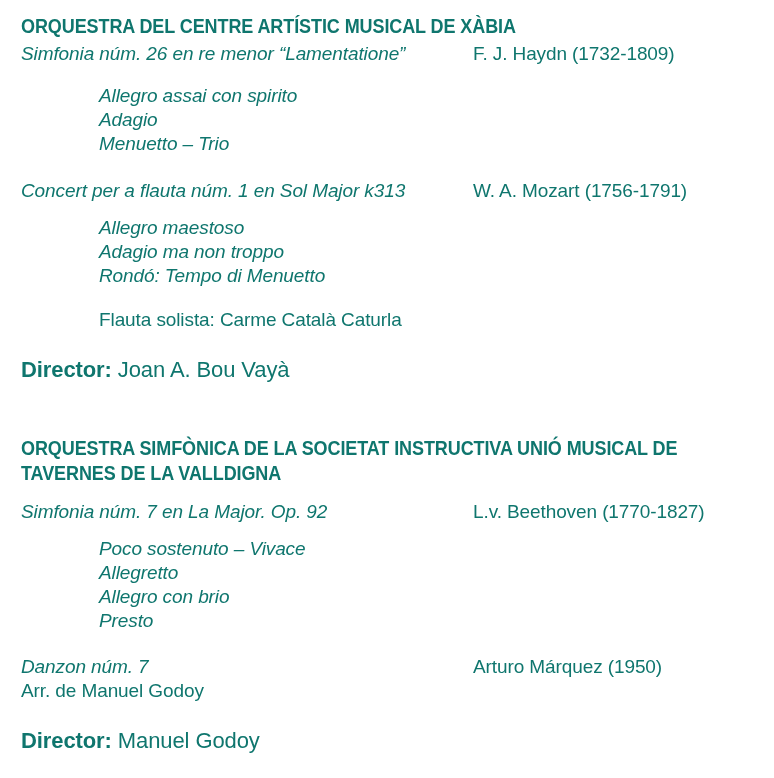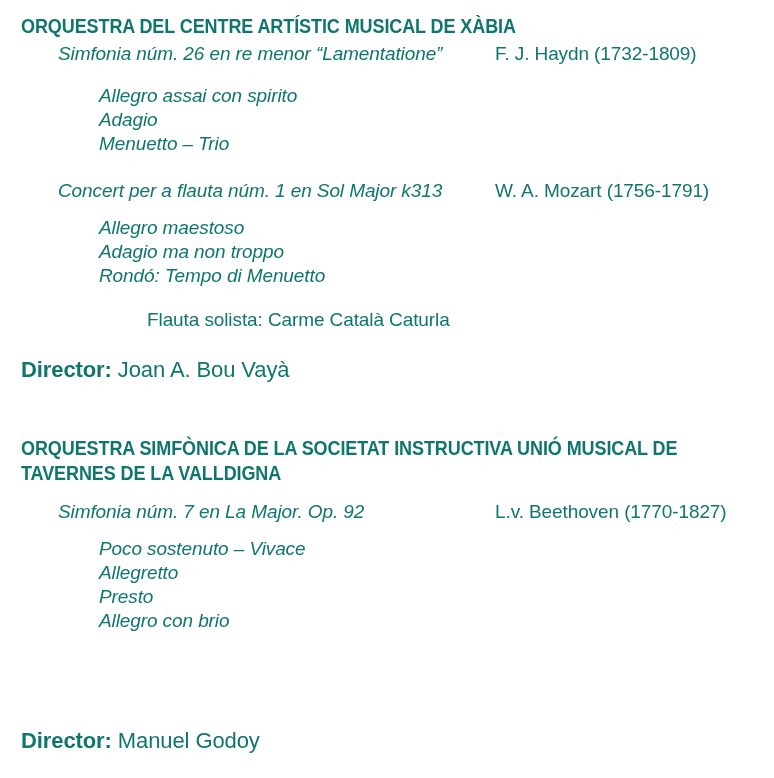--- a/index.html
+++ b/index.html
@@ -32,45 +32,44 @@
     transform: scaleX(0.9);
     transform-origin: 0 50%;
   }
 
   .piece-row {
     font-size: 19px;
     line-height: 24px;
     right: 0;
     letter-spacing: -0.1px;
   }
-  .piece-title { font-style: italic; margin-left: 37px; }
+  .piece-title { font-style: italic; }
   .piece-subtitle { font-style: normal; }
   .composer {
     position: absolute;
-    left: 474px;
+    left: 452px;
     top: 0;
     font-style: normal;
     white-space: nowrap;
   }
 
   .movements {
     left: 99px;
     font-size: 19px;
     line-height: 24px;
     font-style: italic;
     letter-spacing: -0.1px;
   }
   .movement { display: block; }
 
   .soloist {
     left: 99px;
     font-size: 19px;
     line-height: 24px;
     letter-spacing: -0.1px;
-    margin-left: 48px;
   }
 
   .director {
     font-size: 22px;
     line-height: 24px;
     letter-spacing: -0.1px;
   }
   .director-label { font-weight: bold; }
 </style>
 </head>
@@ -116,22 +115,27 @@
   </div>
 
   <div class="abs piece-row" style="top:500px">
     <span class="piece-title">Simfonia núm. 7 en La Major. Op. 92</span>
     <span class="composer">L.v. Beethoven (1770-1827)</span>
   </div>
 
   <div class="abs movements" style="top:537px">
     <span class="movement">Poco sostenuto – Vivace</span>
     <span class="movement">Allegretto</span>
+    <span class="movement">Allegro con brio</span>
     <span class="movement">Presto</span>
-    <span class="movement">Allegro con brio</span>
   </div>
 
+  <div class="abs piece-row" style="top:655px">
+    <span class="piece-title" style="display:block">Danzon núm. 7</span>
+    <span class="piece-subtitle" style="display:block">Arr. de Manuel Godoy</span>
+    <span class="composer">Arturo Márquez (1950)</span>
+  </div>
 
   <div class="abs director" style="top:729px">
     <span class="director-label">Director:</span><span> Manuel Godoy</span>
   </div>
 
 </div>
 
 </body></html>

